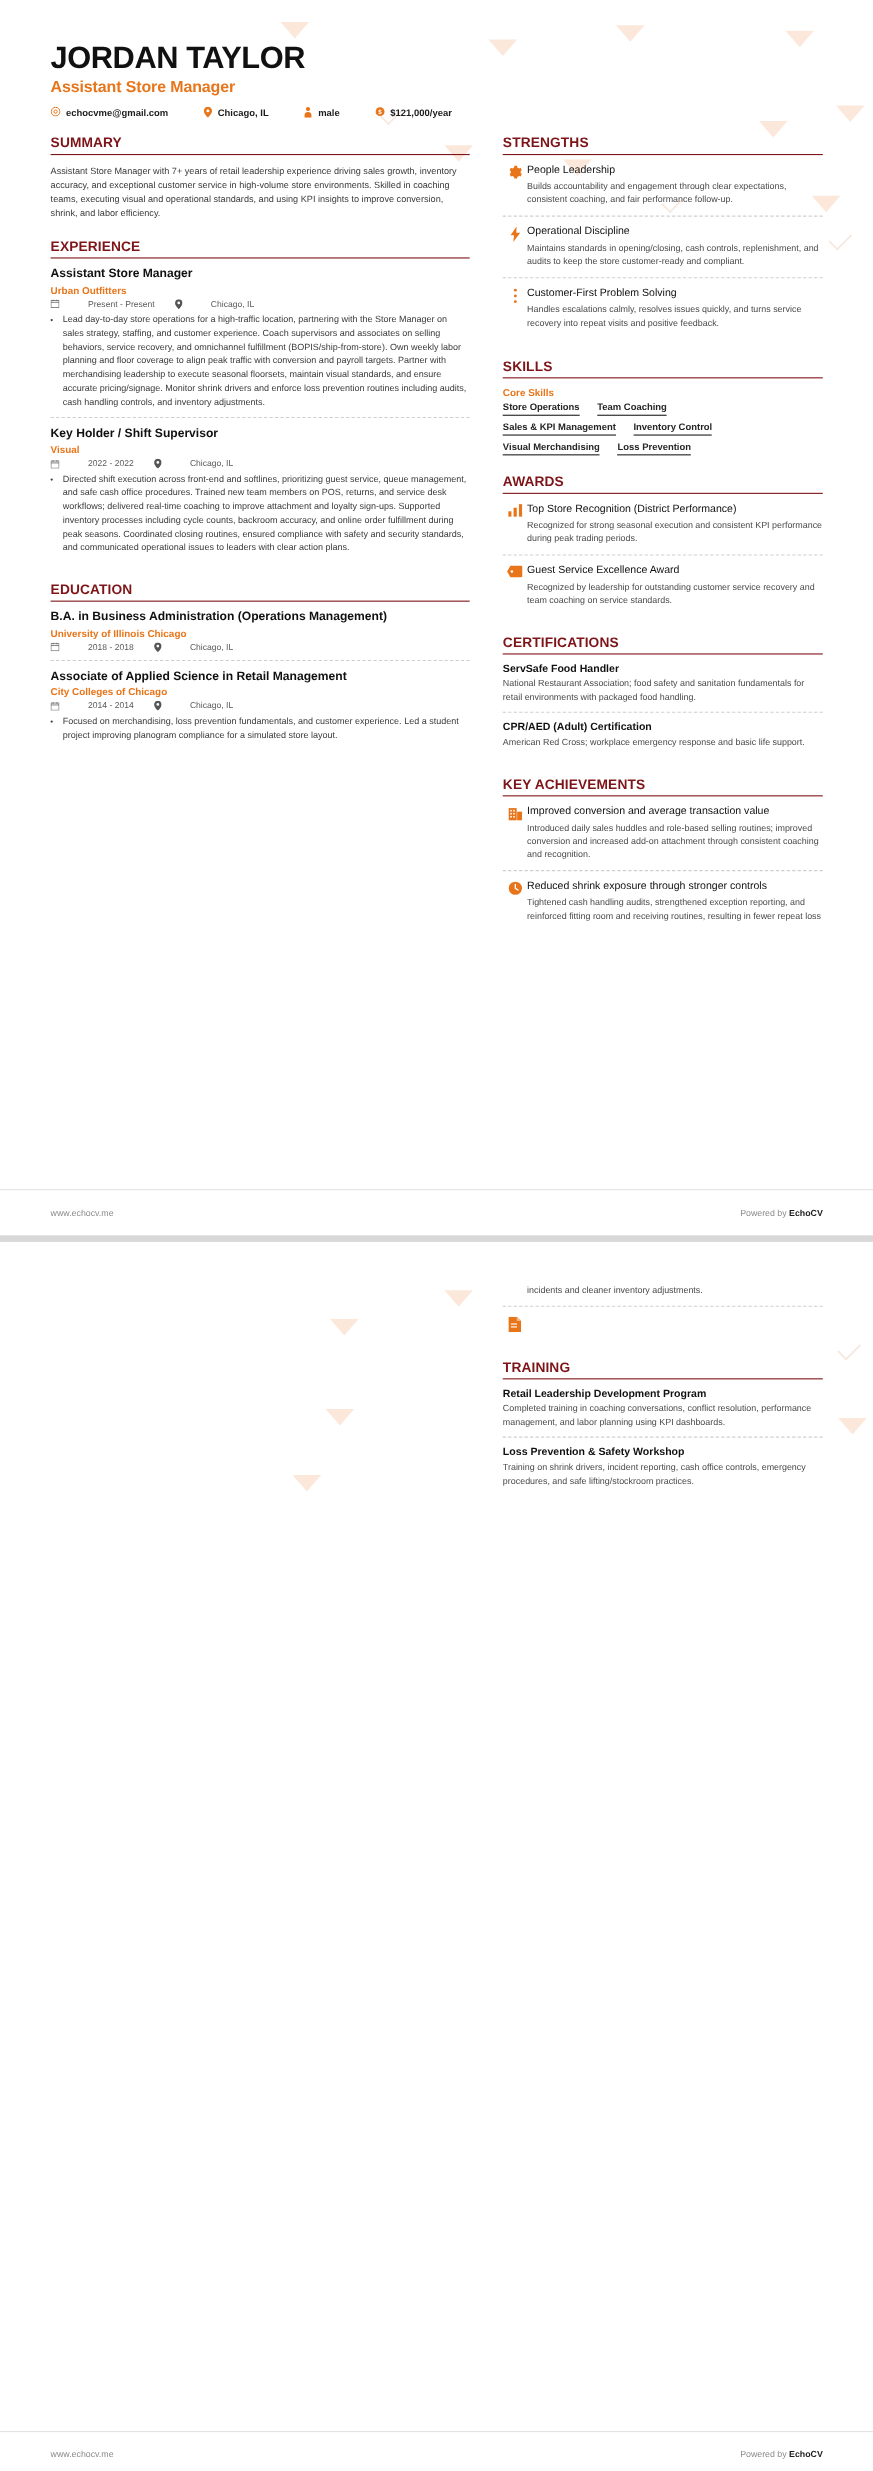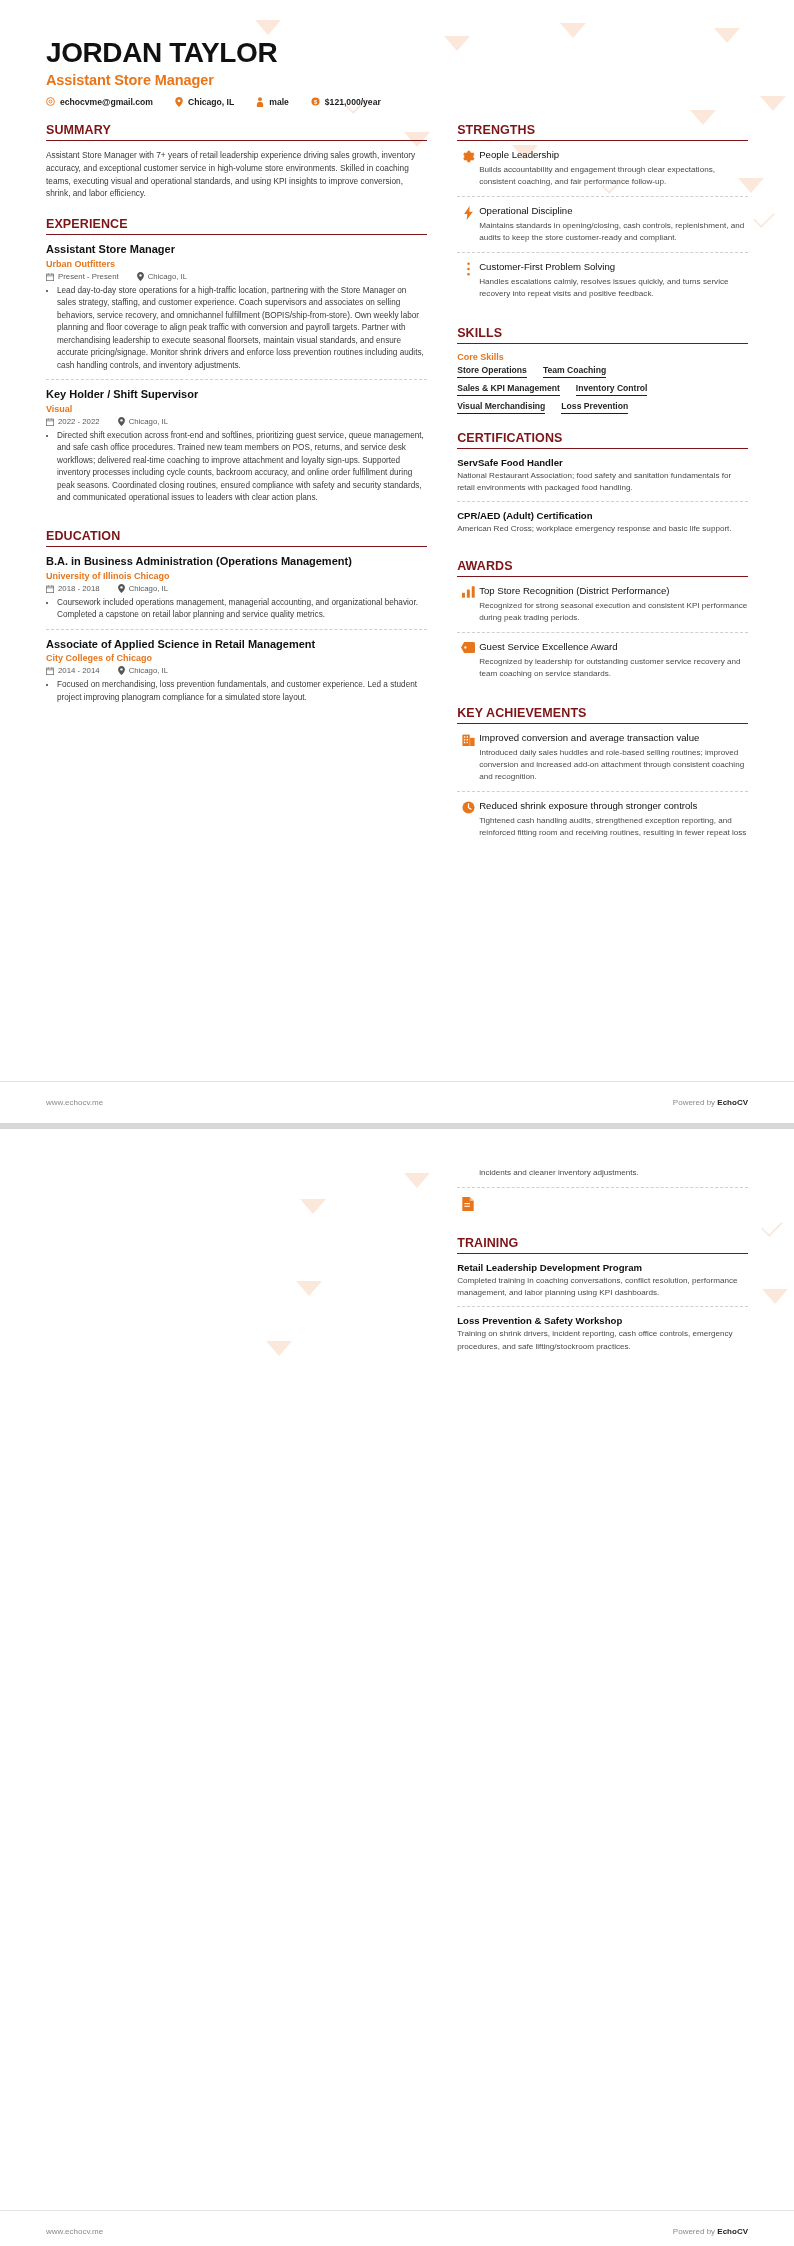--- a/index.html
+++ b/index.html
@@ -63,21 +63,21 @@
     font-weight: bold;
     color: #e8751a;
     margin-top: 3px;
     letter-spacing: -0.1px;
   }
   .contact-row {
     display: flex;
     align-items: center;
     flex-wrap: wrap;
     margin-top: 9px;
-    gap: 6px;
+    gap: 16px;
   }
   .contact-item {
     display: flex;
     align-items: center;
     font-size: 8.6px;
     font-weight: bold;
     color: #1d1d1d;
     margin-right: 16px;
     white-space: nowrap;
   }
@@ -130,21 +130,21 @@
     color: #e8751a;
     margin-top: 2px;
   }
   .entry-meta {
     display: flex;
     align-items: center;
     margin-top: 3px;
     font-size: 7.8px;
     color: #5a5a5a;
   }
-  .entry-meta .mi { display: flex; align-items: flex-end; margin-right: 18px; }
+  .entry-meta .mi { display: flex; align-items: center; margin-right: 18px; gap: 22px; }
   .entry-meta .mi .ic { margin-right: 4px; display:inline-flex; }
   .bullets { margin-top: 4px; padding-left: 11px; }
   .bullets li {
     font-size: 8.2px;
     line-height: 1.52;
     color: #3a3a3a;
     list-style: disc;
   }
 
   
@@ -393,23 +393,20 @@
               <span class="mi">
                 <span class="ic">
                   <svg width="7" height="9" viewBox="0 0 12 16">
                       <path d="M6 0C2.7 0 0 2.7 0 6c0 4.5 6 10 6 10s6-5.5 6-10c0-3.3-2.7-6-6-6z" fill="#555"></path>
                       <circle cx="6" cy="6" r="2.2" fill="#fff"></circle>
                     </svg>
                 </span>
                 <span>Chicago, IL</span>
               </span>
             </div>
-            <ul class="bullets">
-              <li>Coursework included operations management, managerial accounting, and organizational behavior. Completed a capstone on retail labor planning and service quality metrics.</li>
-            </ul>
           </div>
 
           <div class="entry">
             <div class="entry-title">Associate of Applied Science in Retail Management</div>
             <div class="entry-org">City Colleges of Chicago</div>
             <div class="entry-meta">
               <span class="mi">
                 <span class="ic">
                   <svg width="8" height="8" viewBox="0 0 14 14">
                       <rect x="0.6" y="2" width="12.8" height="11.4" fill="none" stroke="#6a6a6a" stroke-width="1.3"></rect>
@@ -496,59 +493,59 @@
               <span class="skill-chip">Inventory Control</span>
             </div>
             <div class="skill-row">
               <span class="skill-chip">Visual Merchandising</span>
               <span class="skill-chip">Loss Prevention</span>
             </div>
           </div>
         </div>
 
         <div class="sec">
+          <div class="sec-title">AWARDS</div>
+
+          <div class="icard">
+            <div class="icon-box">
+              <svg width="13" height="12" viewBox="0 0 16 14">
+                  <rect x="0" y="8" width="3.6" height="6" fill="#e8751a"></rect>
+                  <rect x="6" y="4" width="3.6" height="10" fill="#e8751a"></rect>
+                  <rect x="12" y="0" width="3.6" height="14" fill="#e8751a"></rect>
+                </svg>
+            </div>
+            <div class="txt">
+              <div class="icard-title">Top Store Recognition (District Performance)</div>
+              <div class="icard-desc">Recognized for strong seasonal execution and consistent KPI performance during peak trading periods.</div>
+            </div>
+          </div>
+
+          <div class="icard">
+            <div class="icon-box">
+              <svg width="14" height="11" viewBox="0 0 18 14">
+                  <path d="M4 0h12a2 2 0 0 1 2 2v10a2 2 0 0 1-2 2H4L0 7 4 0z" fill="#e8751a"></path>
+                  <circle cx="5.6" cy="7" r="1.5" fill="#fff"></circle>
+                </svg>
+            </div>
+            <div class="txt">
+              <div class="icard-title">Guest Service Excellence Award</div>
+              <div class="icard-desc">Recognized by leadership for outstanding customer service recovery and team coaching on service standards.</div>
+            </div>
+          </div>
+        </div>
+
+        <div class="sec">
           <div class="sec-title">CERTIFICATIONS</div>
           <div class="cert-entry">
             <div class="cert-title">ServSafe Food Handler</div>
             <div class="cert-desc">National Restaurant Association; food safety and sanitation fundamentals for retail environments with packaged food handling.</div>
           </div>
           <div class="cert-entry">
             <div class="cert-title">CPR/AED (Adult) Certification</div>
             <div class="cert-desc">American Red Cross; workplace emergency response and basic life support.</div>
-          </div>
-        </div>
-
-        <div class="sec">
-          <div class="sec-title">AWARDS</div>
-
-          <div class="icard">
-            <div class="icon-box">
-              <svg width="13" height="12" viewBox="0 0 16 14">
-                  <rect x="0" y="8" width="3.6" height="6" fill="#e8751a"></rect>
-                  <rect x="6" y="4" width="3.6" height="10" fill="#e8751a"></rect>
-                  <rect x="12" y="0" width="3.6" height="14" fill="#e8751a"></rect>
-                </svg>
-            </div>
-            <div class="txt">
-              <div class="icard-title">Top Store Recognition (District Performance)</div>
-              <div class="icard-desc">Recognized for strong seasonal execution and consistent KPI performance during peak trading periods.</div>
-            </div>
-          </div>
-
-          <div class="icard">
-            <div class="icon-box">
-              <svg width="14" height="11" viewBox="0 0 18 14">
-                  <path d="M4 0h12a2 2 0 0 1 2 2v10a2 2 0 0 1-2 2H4L0 7 4 0z" fill="#e8751a"></path>
-                  <circle cx="5.6" cy="7" r="1.5" fill="#fff"></circle>
-                </svg>
-            </div>
-            <div class="txt">
-              <div class="icard-title">Guest Service Excellence Award</div>
-              <div class="icard-desc">Recognized by leadership for outstanding customer service recovery and team coaching on service standards.</div>
-            </div>
           </div>
         </div>
 
         <div class="sec">
           <div class="sec-title">KEY ACHIEVEMENTS</div>
 
           <div class="icard">
             <div class="icon-box">
               <svg width="13" height="13" viewBox="0 0 16 16">
                   <rect x="0.5" y="2" width="9" height="14" fill="#e8751a"></rect>

